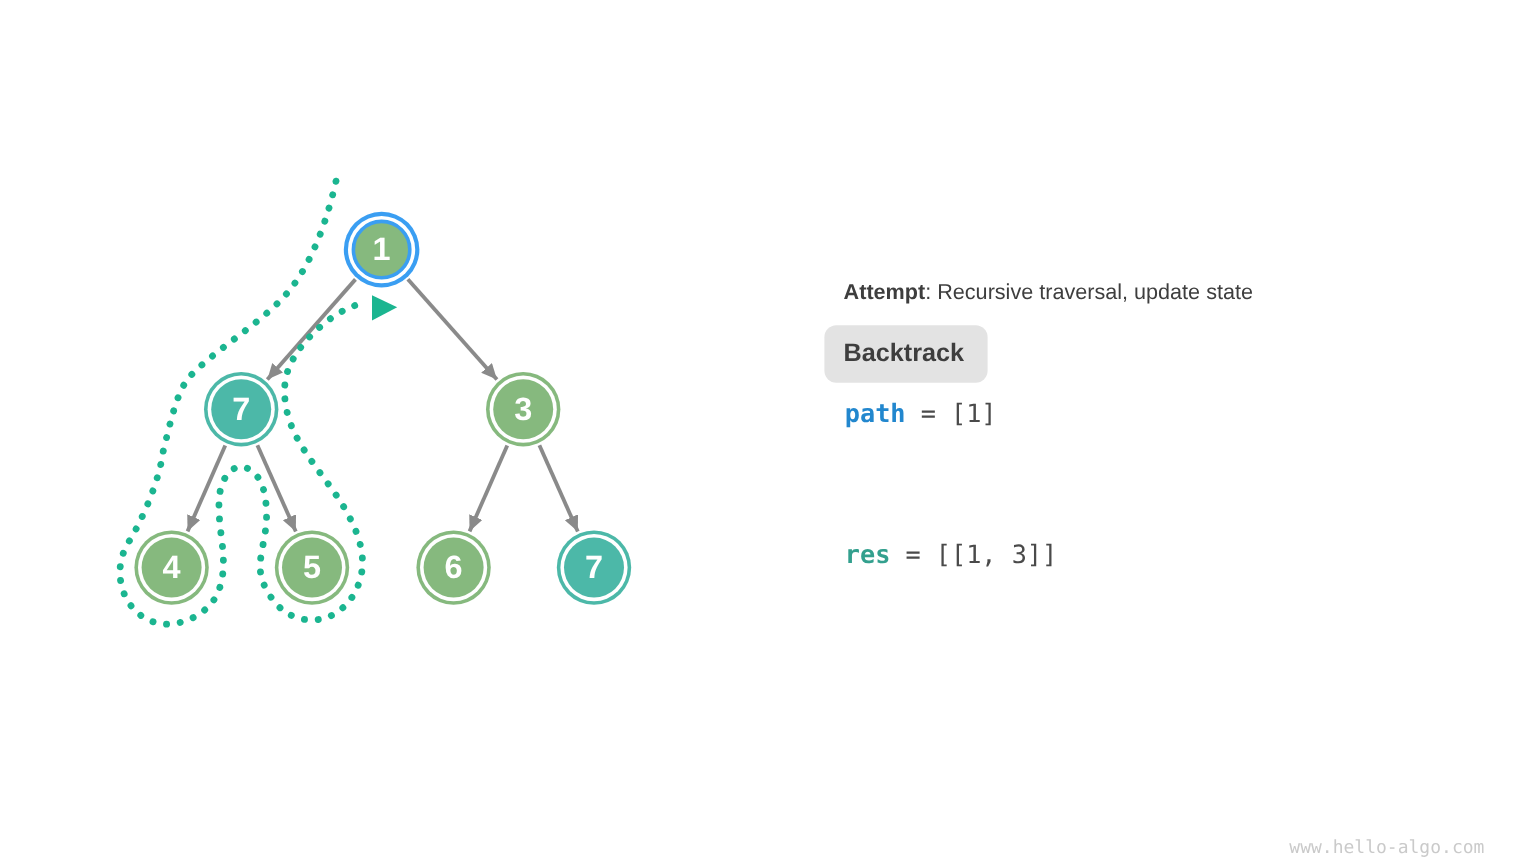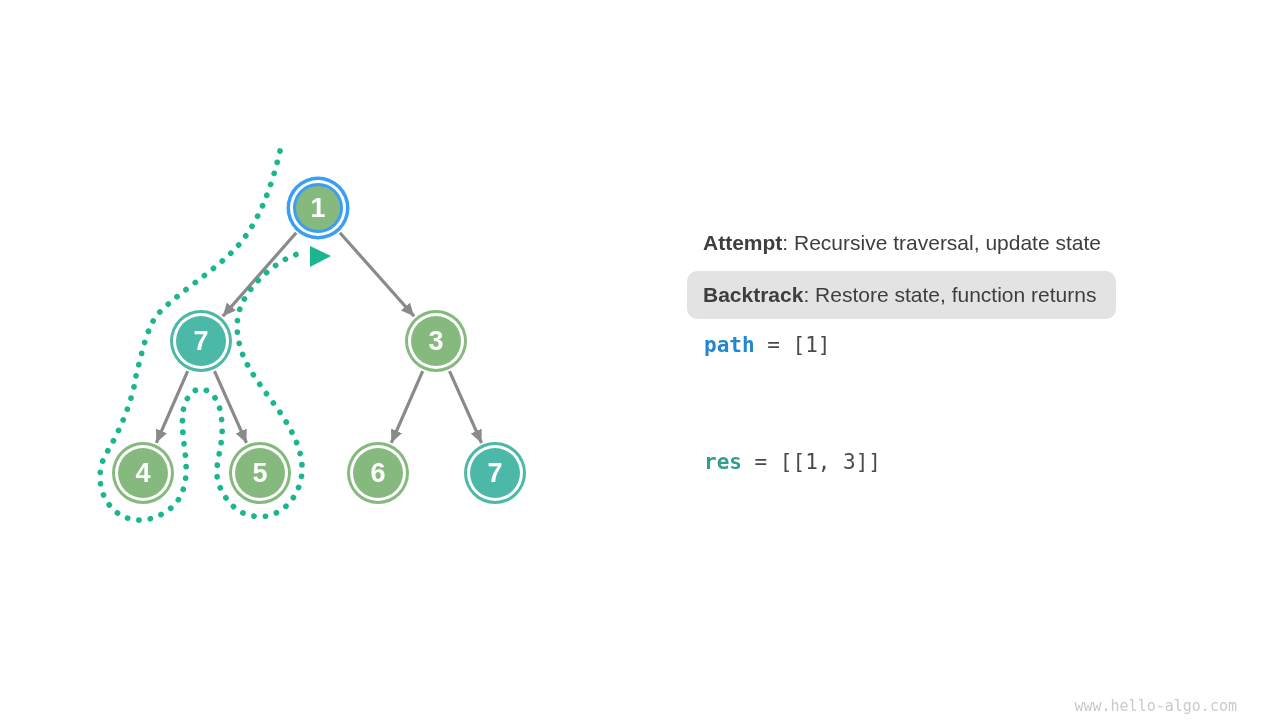--- a/index.html
+++ b/index.html
@@ -30,21 +30,21 @@
   .node.green { background: var(--node-green); box-shadow: 0 0 0 3px #fff, 0 0 0 6px var(--node-green); }
   .node.teal  { background: var(--node-teal);  box-shadow: 0 0 0 3px #fff, 0 0 0 6px var(--node-teal); }
   .node.highlighted {
     border: 3.5px solid var(--highlight-blue);
     box-shadow: 0 0 0 3px #fff, 0 0 0 6.5px var(--highlight-blue);
   }
 
   .caption-line {
     position: absolute;
     left: 703px; top: 230px;
-    font-size: 21px;
+    font-size: 18px;
     line-height: 26px;
     color: var(--text-dark);
     white-space: pre;
   }
   .caption-line .lbl, .pill .lbl { font-weight: 700; }
 
   .pill {
     position: absolute;
     left: 687px; top: 271px;
     height: 48px;
@@ -150,21 +150,21 @@
       <div class="node teal" style="left: 176px; top: 316px;">7</div>
       <div class="node green" style="left: 411px; top: 316px;">3</div>
       <div class="node green" style="left: 118px; top: 448px;">4</div>
       <div class="node green" style="left: 235px; top: 448px;">5</div>
       <div class="node green" style="left: 353px; top: 448px;">6</div>
       <div class="node teal" style="left: 470px; top: 448px;">7</div>
     </div>
 
   <div class="caption-line"><span class="lbl">Attempt</span><span>: Recursive traversal, update state</span></div>
 
-  <div class="pill"><span class="lbl">Backtrack</span><span>: Restore state, function returns</span></div>
+  <div class="pill"><span class="lbl">Backtrack</span></div>
 
   <div class="code path-line"><span class="kw">path</span><span> = [1]</span></div>
 
   <div class="code res-line"><span class="kw">res</span><span> = [[1, 3]]</span></div>
 
 
   <div class="watermark">www.hello-algo.com</div>
 
 </div>
 

